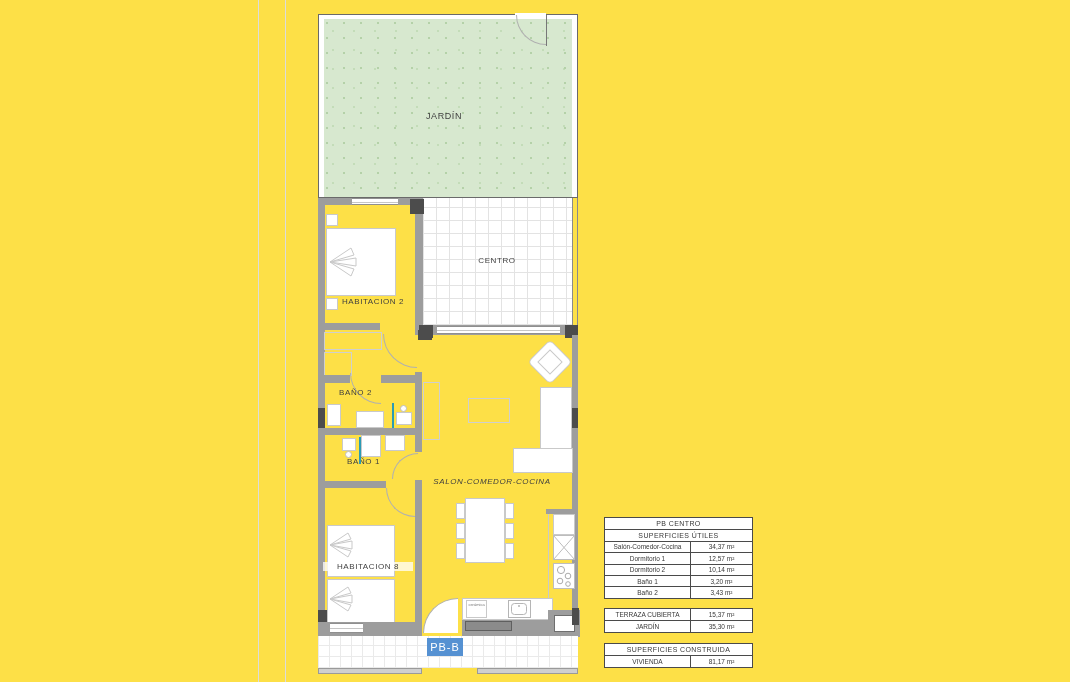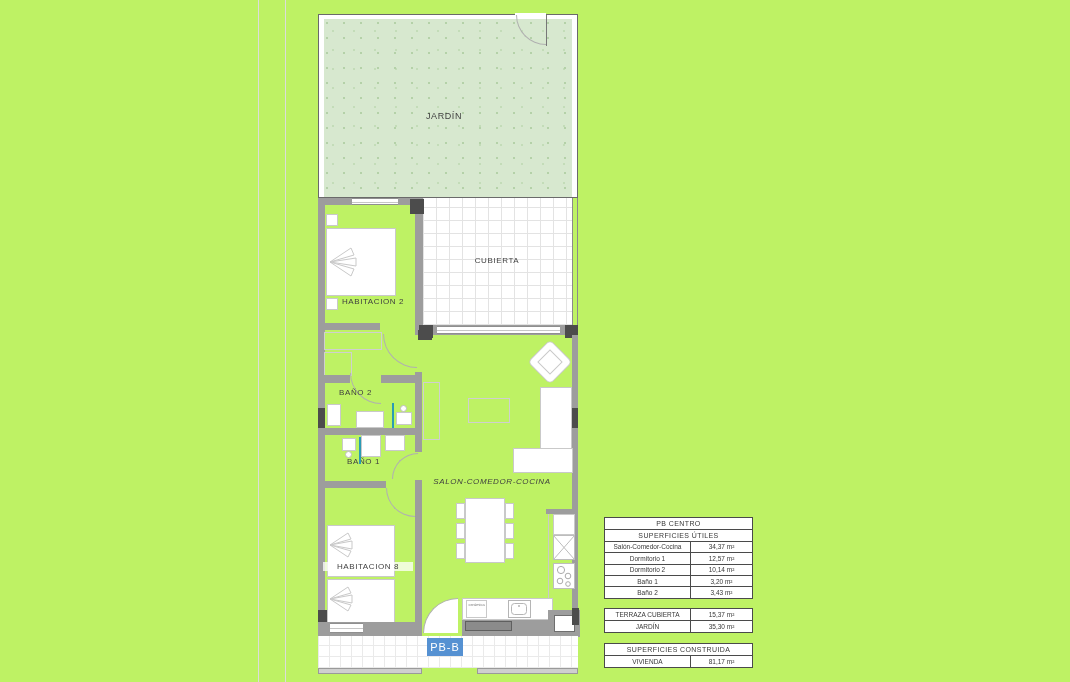--- a/index.html
+++ b/index.html
@@ -1,18 +1,18 @@
 <!DOCTYPE html>
 <html><head>
 <meta charset="utf-8">
 <style>
   html,body{margin:0;padding:0;background:#ffffff;}
   *{box-sizing:border-box;}
   body{font-family:"Liberation Sans", sans-serif;}
-  #canvas{position:relative;width:1070px;height:682px;background:#bef264;overflow:hidden;}
+  #canvas{position:relative;width:1070px;height:682px;background:#fde047;overflow:hidden;}
   .abs{position:absolute;}
   .plan{position:absolute;}
   .wall{position:absolute;background:#9d9d9d;}
   .pillar{position:absolute;background:#4c4c4c;}
   .furn{position:absolute;border:1px solid #c9c9c9;background:#fff;}
   .furn-o{position:absolute;border:1px solid #cfcfcf;background:transparent;}
   .arc{position:absolute;border:0 solid #b0b0b0;}
   .arc.bl{border-left-width:1px;border-bottom-width:1px;border-bottom-left-radius:100% 100%;}
   .arc.tl{border-left-width:1px;border-top-width:1px;border-top-left-radius:100% 100%;}
   .room-label{position:absolute;font-size:8px;letter-spacing:0.6px;color:#3f3f3f;text-align:center;white-space:nowrap;}
@@ -57,21 +57,21 @@
 
     <div class="garden" style="left:0;top:0;width:260px;height:184px;"></div>
     <div class="garden-green" style="left:6px;top:5px;width:248px;height:178px;"></div>
     <div class="abs" style="left:197px;top:-1px;width:31px;height:3px;background:#fff;"></div>
     <div class="arc bl" style="left:198px;top:1px;width:30px;height:30px;"></div>
     <div class="abs" style="left:228px;top:1px;width:1px;height:31px;background:#777;"></div>
     <div class="room-label" style="left:76px;top:97px;width:100px;font-size:9px;">JARDÍN</div>
 
     <div class="grid13" style="left:105px;top:184px;width:149px;height:127px;background-color:#fff;"></div>
     <div class="abs" style="left:254px;top:184px;width:6px;height:127px;border-left:1px solid #8a8a8a;border-right:1px solid #8a8a8a;"></div>
-    <div class="room-label" style="left:129px;top:242px;width:100px;">CUBIERTA</div>
+    <div class="room-label" style="left:129px;top:242px;width:100px;">CENTRO</div>
 
     <div class="wall" style="left:0;top:184px;width:105px;height:7px;"></div>
     <div class="win-h" style="left:34px;top:184px;width:46px;height:7px;">
         <i></i>
       </div>
 
     <div class="wall" style="left:97px;top:184px;width:8px;height:137px;"></div>
     <div class="pillar" style="left:92px;top:185px;width:14px;height:15px;"></div>
 
     <div class="wall" style="left:105px;top:311px;width:155px;height:10px;"></div>

